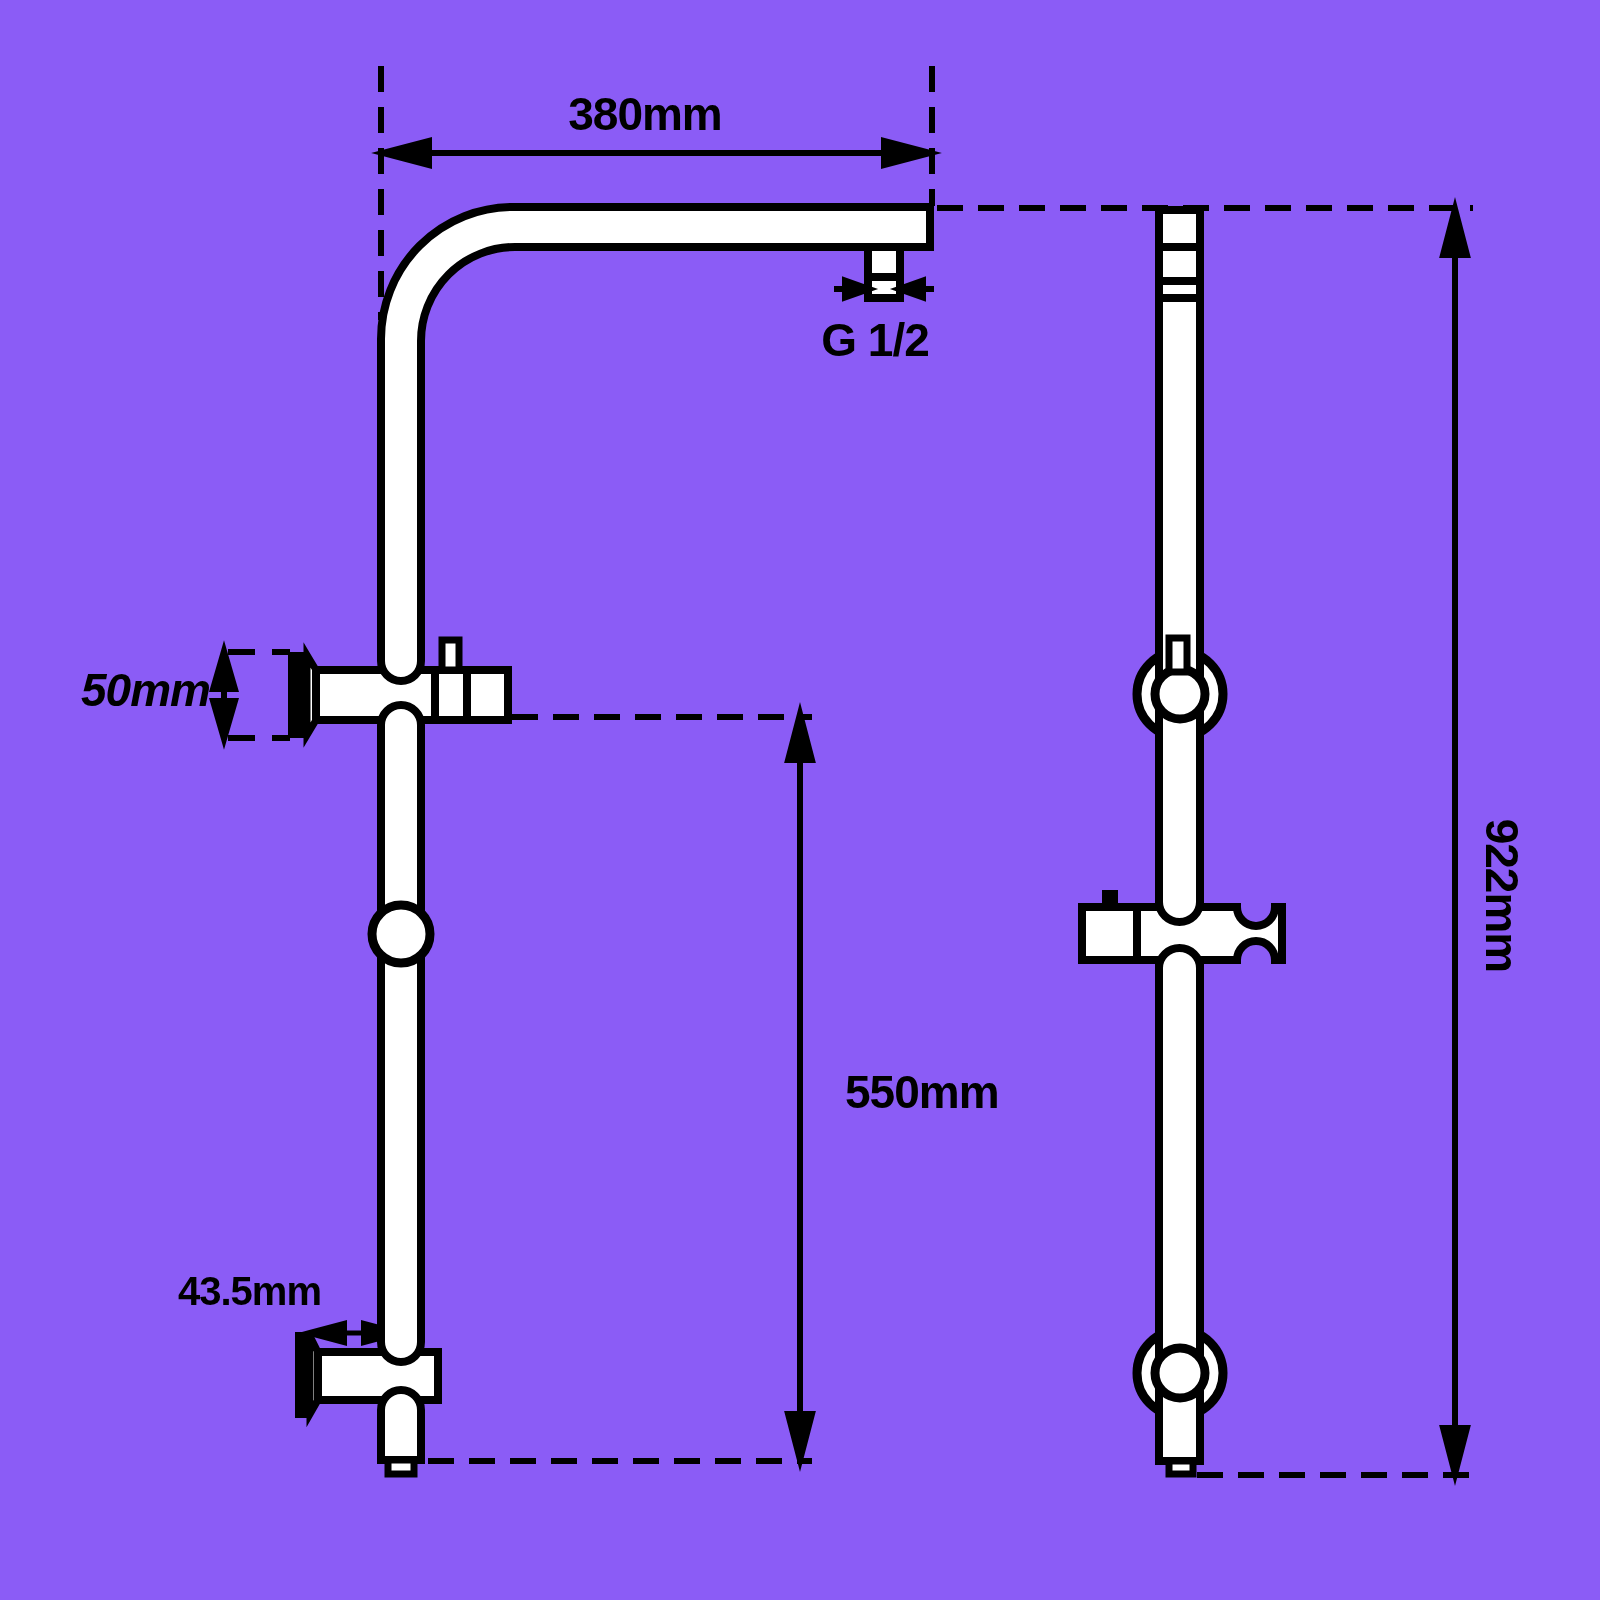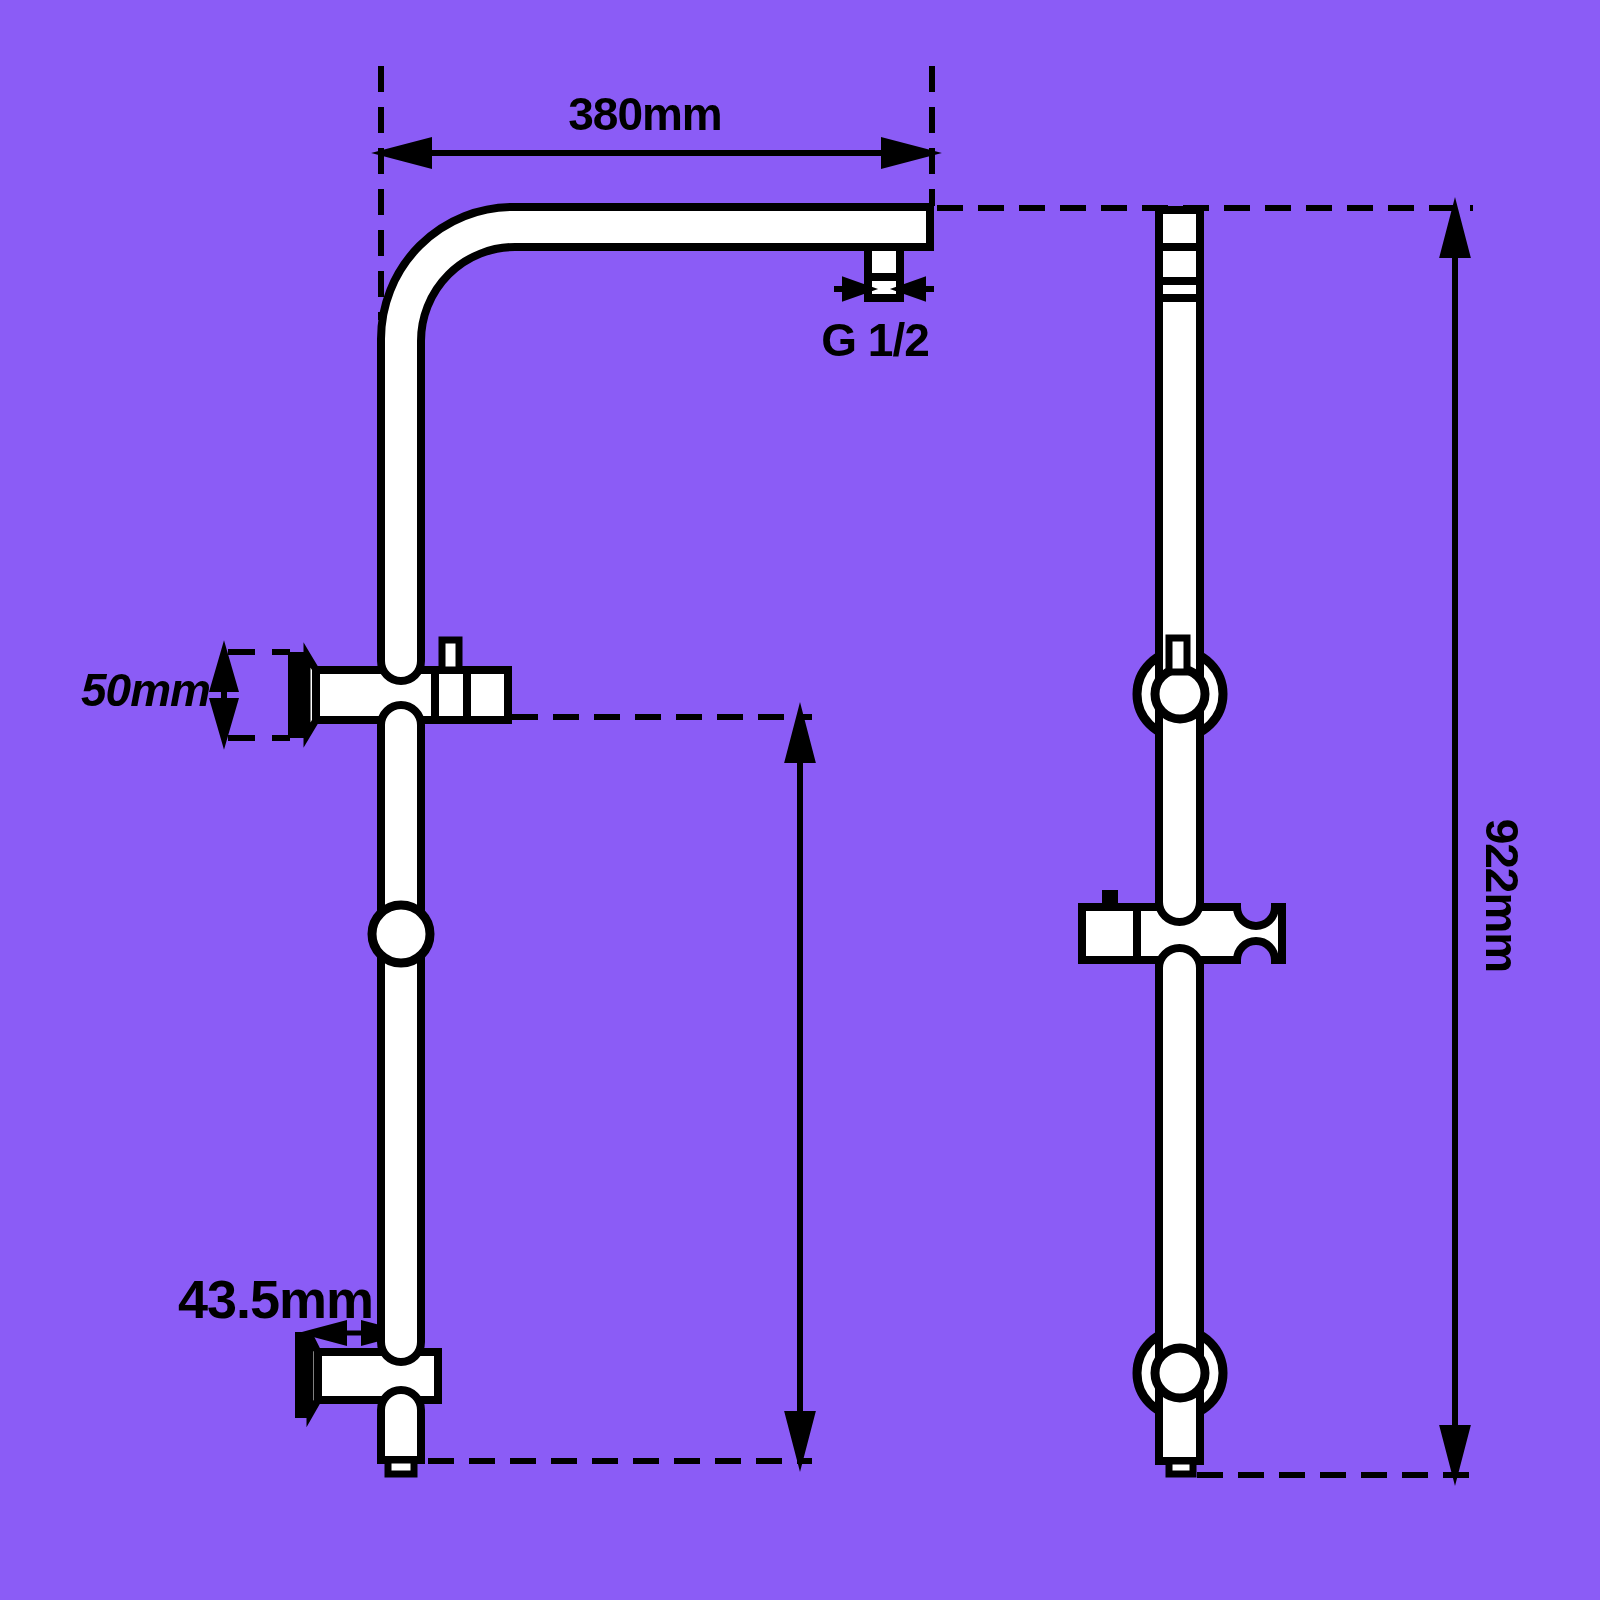--- a/index.html
+++ b/index.html
@@ -123,18 +123,19 @@
       <rect x="1169" y="1461" width="24" height="13" fill="#fff" stroke-width="7"></rect>
     </g>
   </svg>
 
   <div class="label center" style="left:520px;top:88px;width:250px;">380mm</div>
 
   <div class="label center" style="left:780px;top:304px;width:190px;margin-top:10px;">G 1/2</div>
 
   <div class="label right" style="left:20px;top:664px;width:190px;">50mm</div>
 
+  <div class="label" style="left:845px;top:1066px;width:250px;">550mm</div>
 
-  <div class="label" style="left:178px;top:1268px;width:220px;font-size:54px;">43.5mm</div>
+  <div class="label" style="left:178px;top:1268px;width:220px;font-size:40px;">43.5mm</div>
 
   <div class="label center rot90" style="left:1402px;top:869px;width:200px;">922mm</div>
 
 </div>
 
 </body></html>

